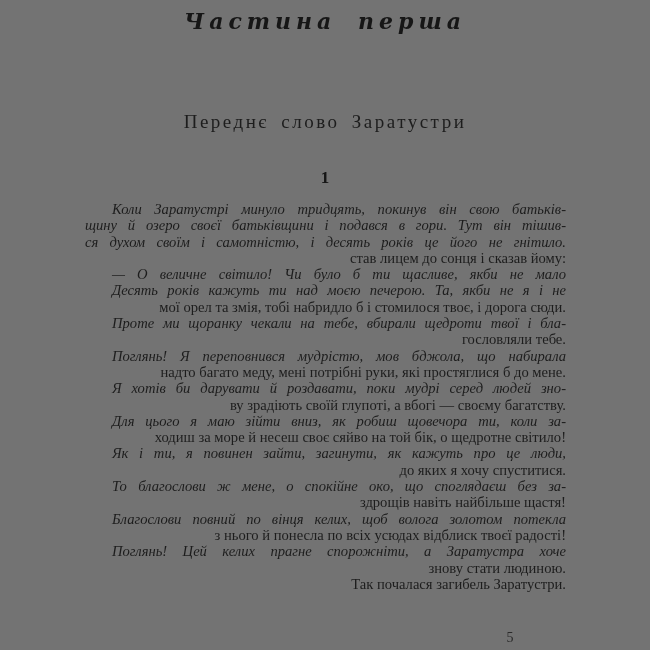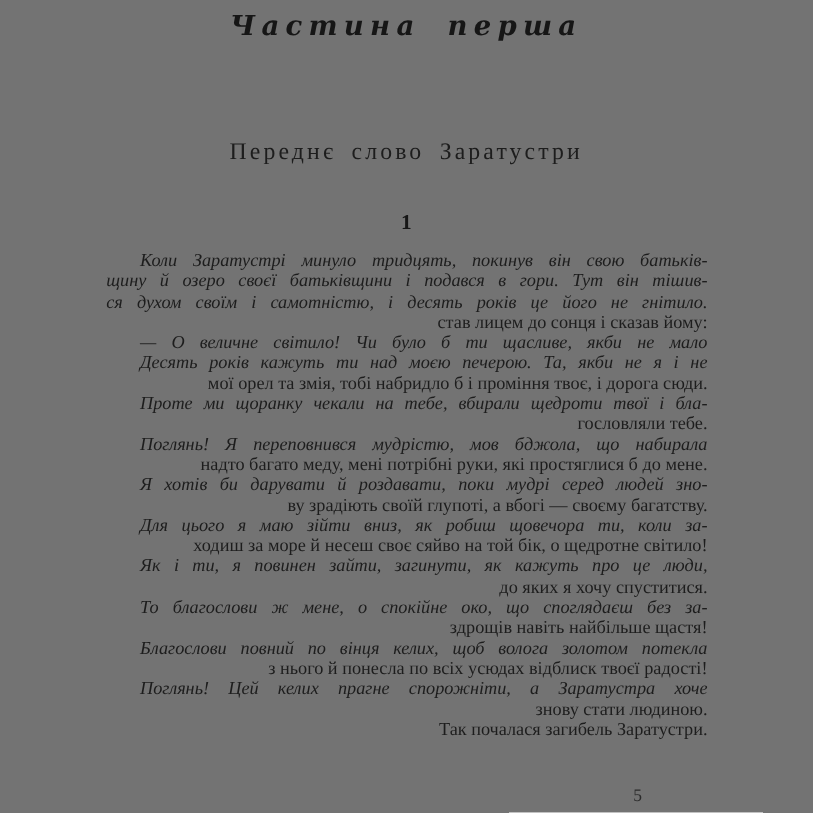--- a/index.html
+++ b/index.html
@@ -102,21 +102,21 @@
         <div class="ln ind j">Коли Заратустрі минуло тридцять, покинув він свою батьків-</div>
         <div class="ln j">щину й озеро своєї батьківщини і подався в гори. Тут він тішив-</div>
         <div class="ln j">ся духом своїм і самотністю, і десять років це його не гнітило.</div>
         <div class="ln">став лицем до сонця і сказав йому:</div>
       </div>
       <div>
         <div class="ln ind j">— О величне світило! Чи було б ти щасливе, якби не мало</div>
       </div>
       <div>
         <div class="ln ind j">Десять років кажуть ти над моєю печерою. Та, якби не я і не</div>
-        <div class="ln">мої орел та змія, тобі набридло б і проміння твоє, і дорога сюди.</div>
+        <div class="ln">мої орел та змія, тобі набридло б і стомилося твоє, і дорога сюди.</div>
       </div>
       <div>
         <div class="ln ind j">Проте ми щоранку чекали на тебе, вбирали щедроти твої і бла-</div>
         <div class="ln">гословляли тебе.</div>
       </div>
       <div>
         <div class="ln ind j">Поглянь! Я переповнився мудрістю, мов бджола, що набирала</div>
         <div class="ln">надто багато меду, мені потрібні руки, які простяглися б до мене.</div>
       </div>
       <div>

